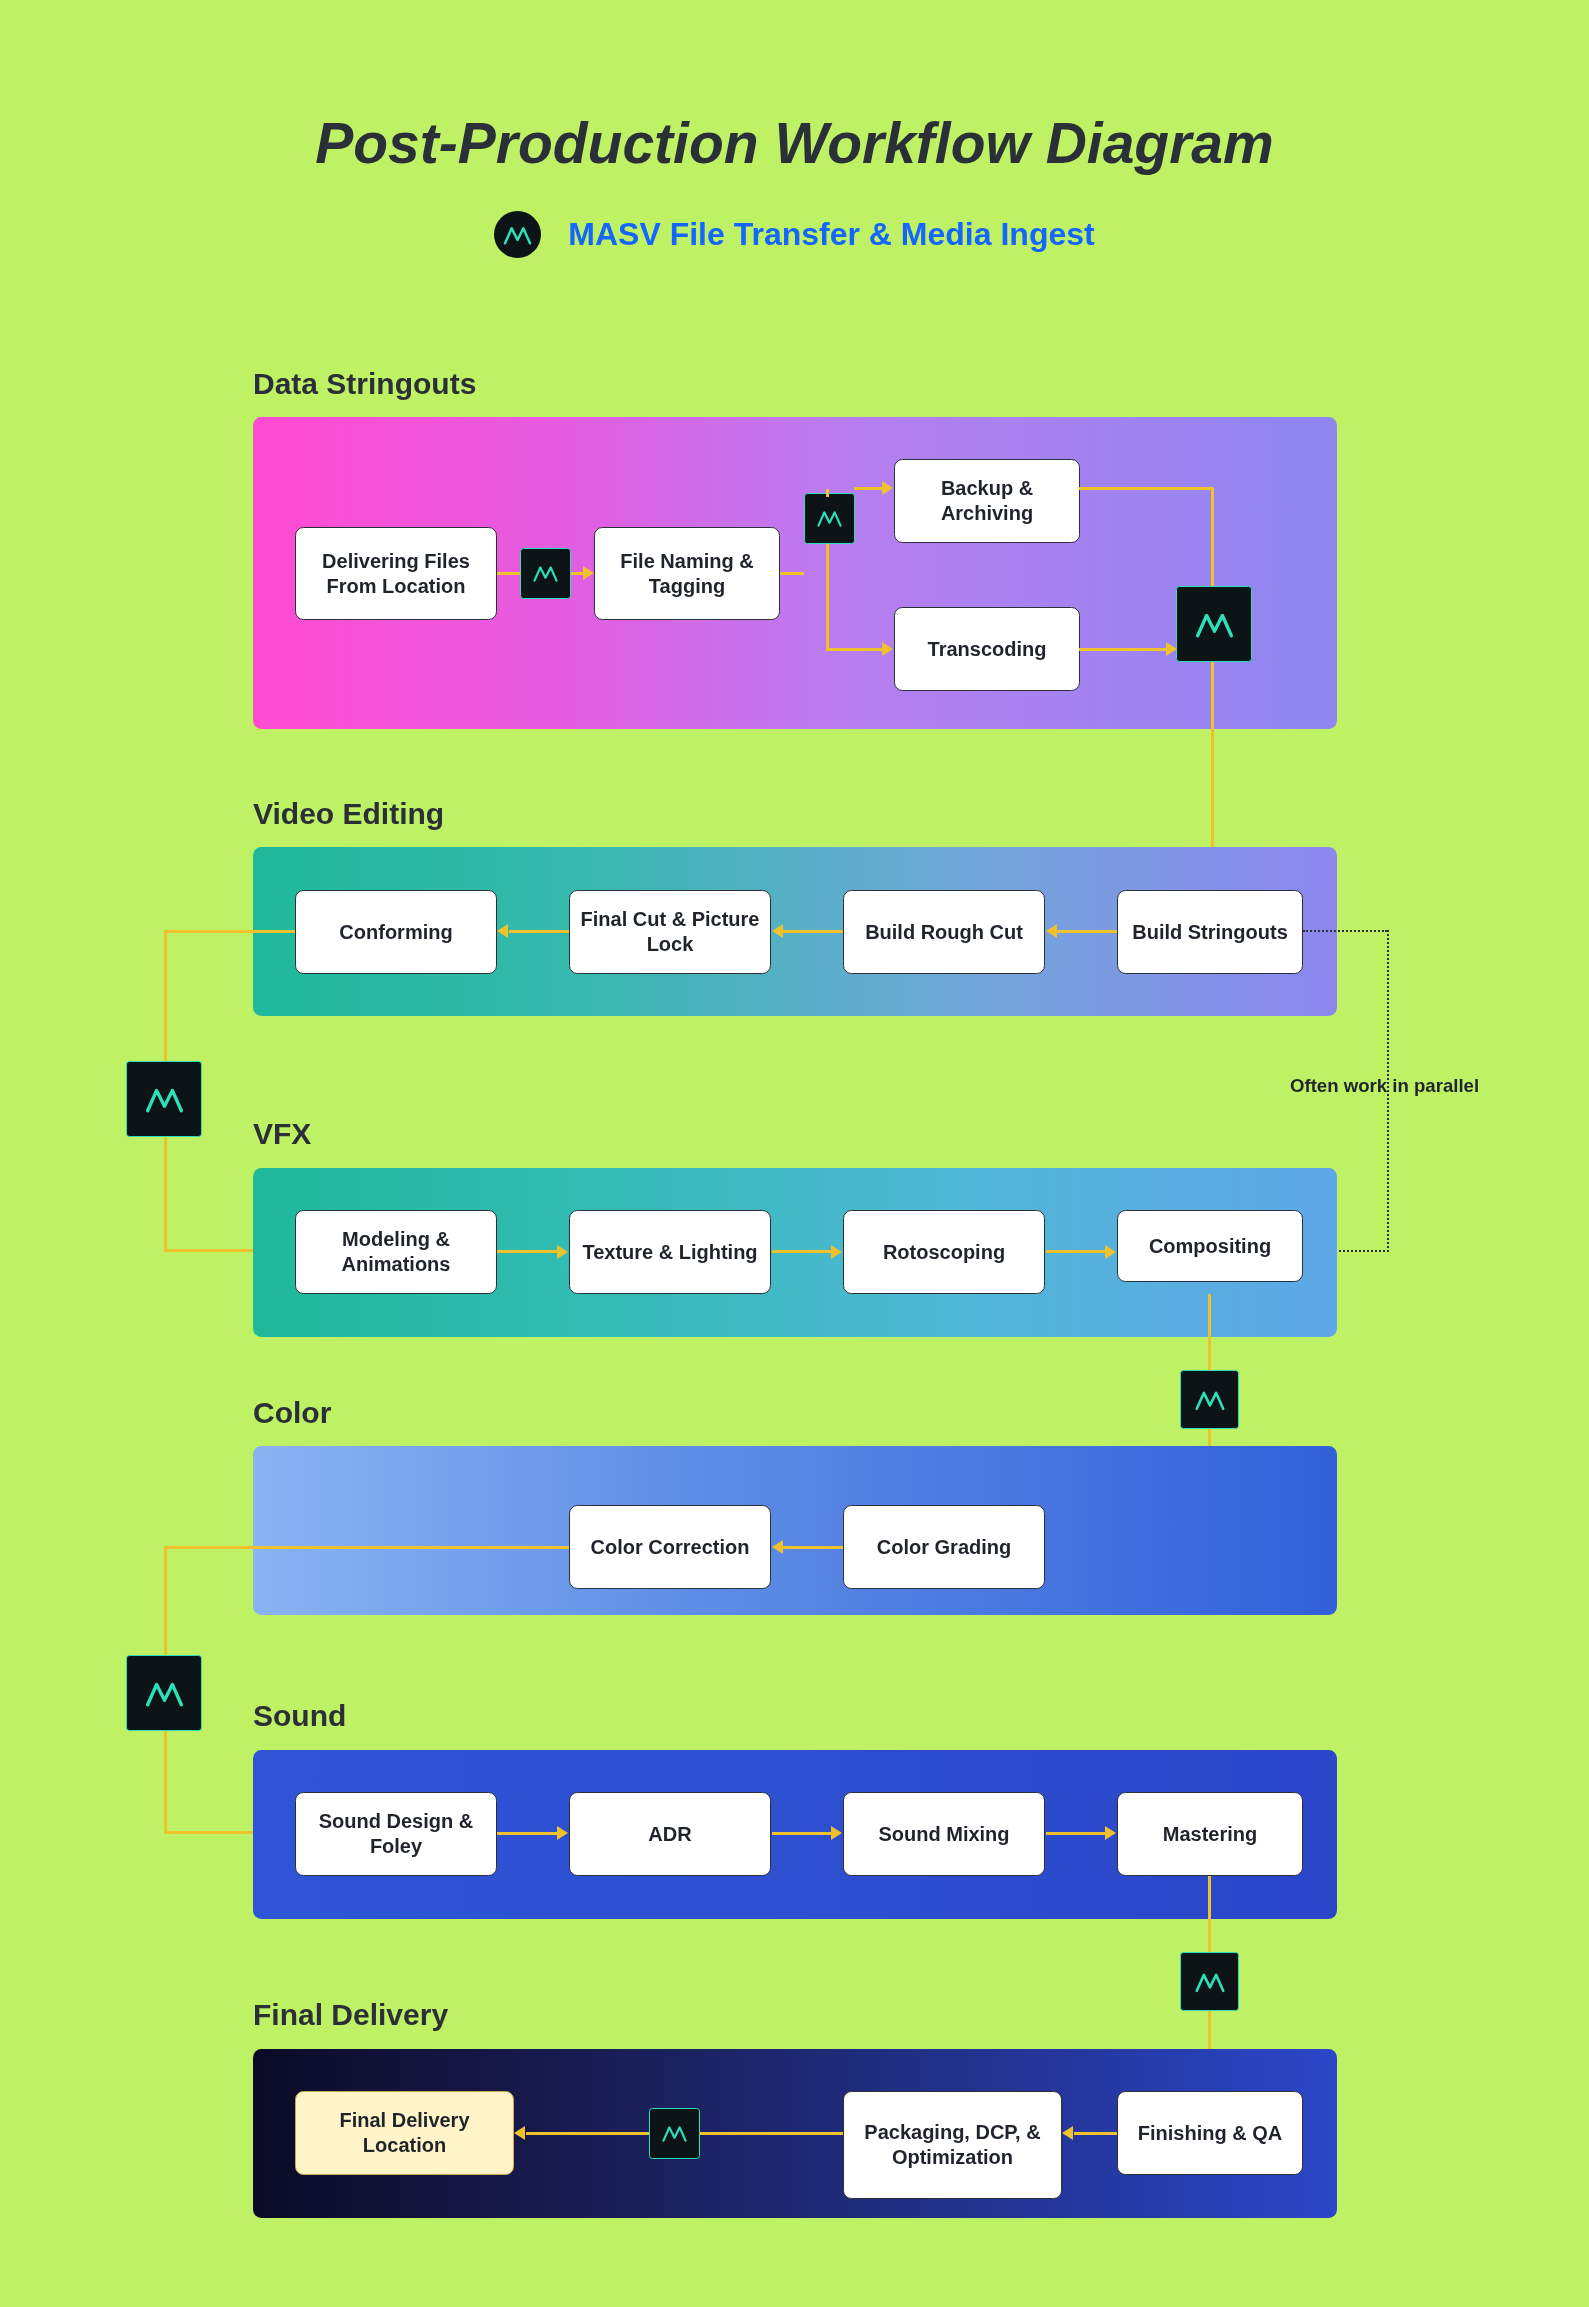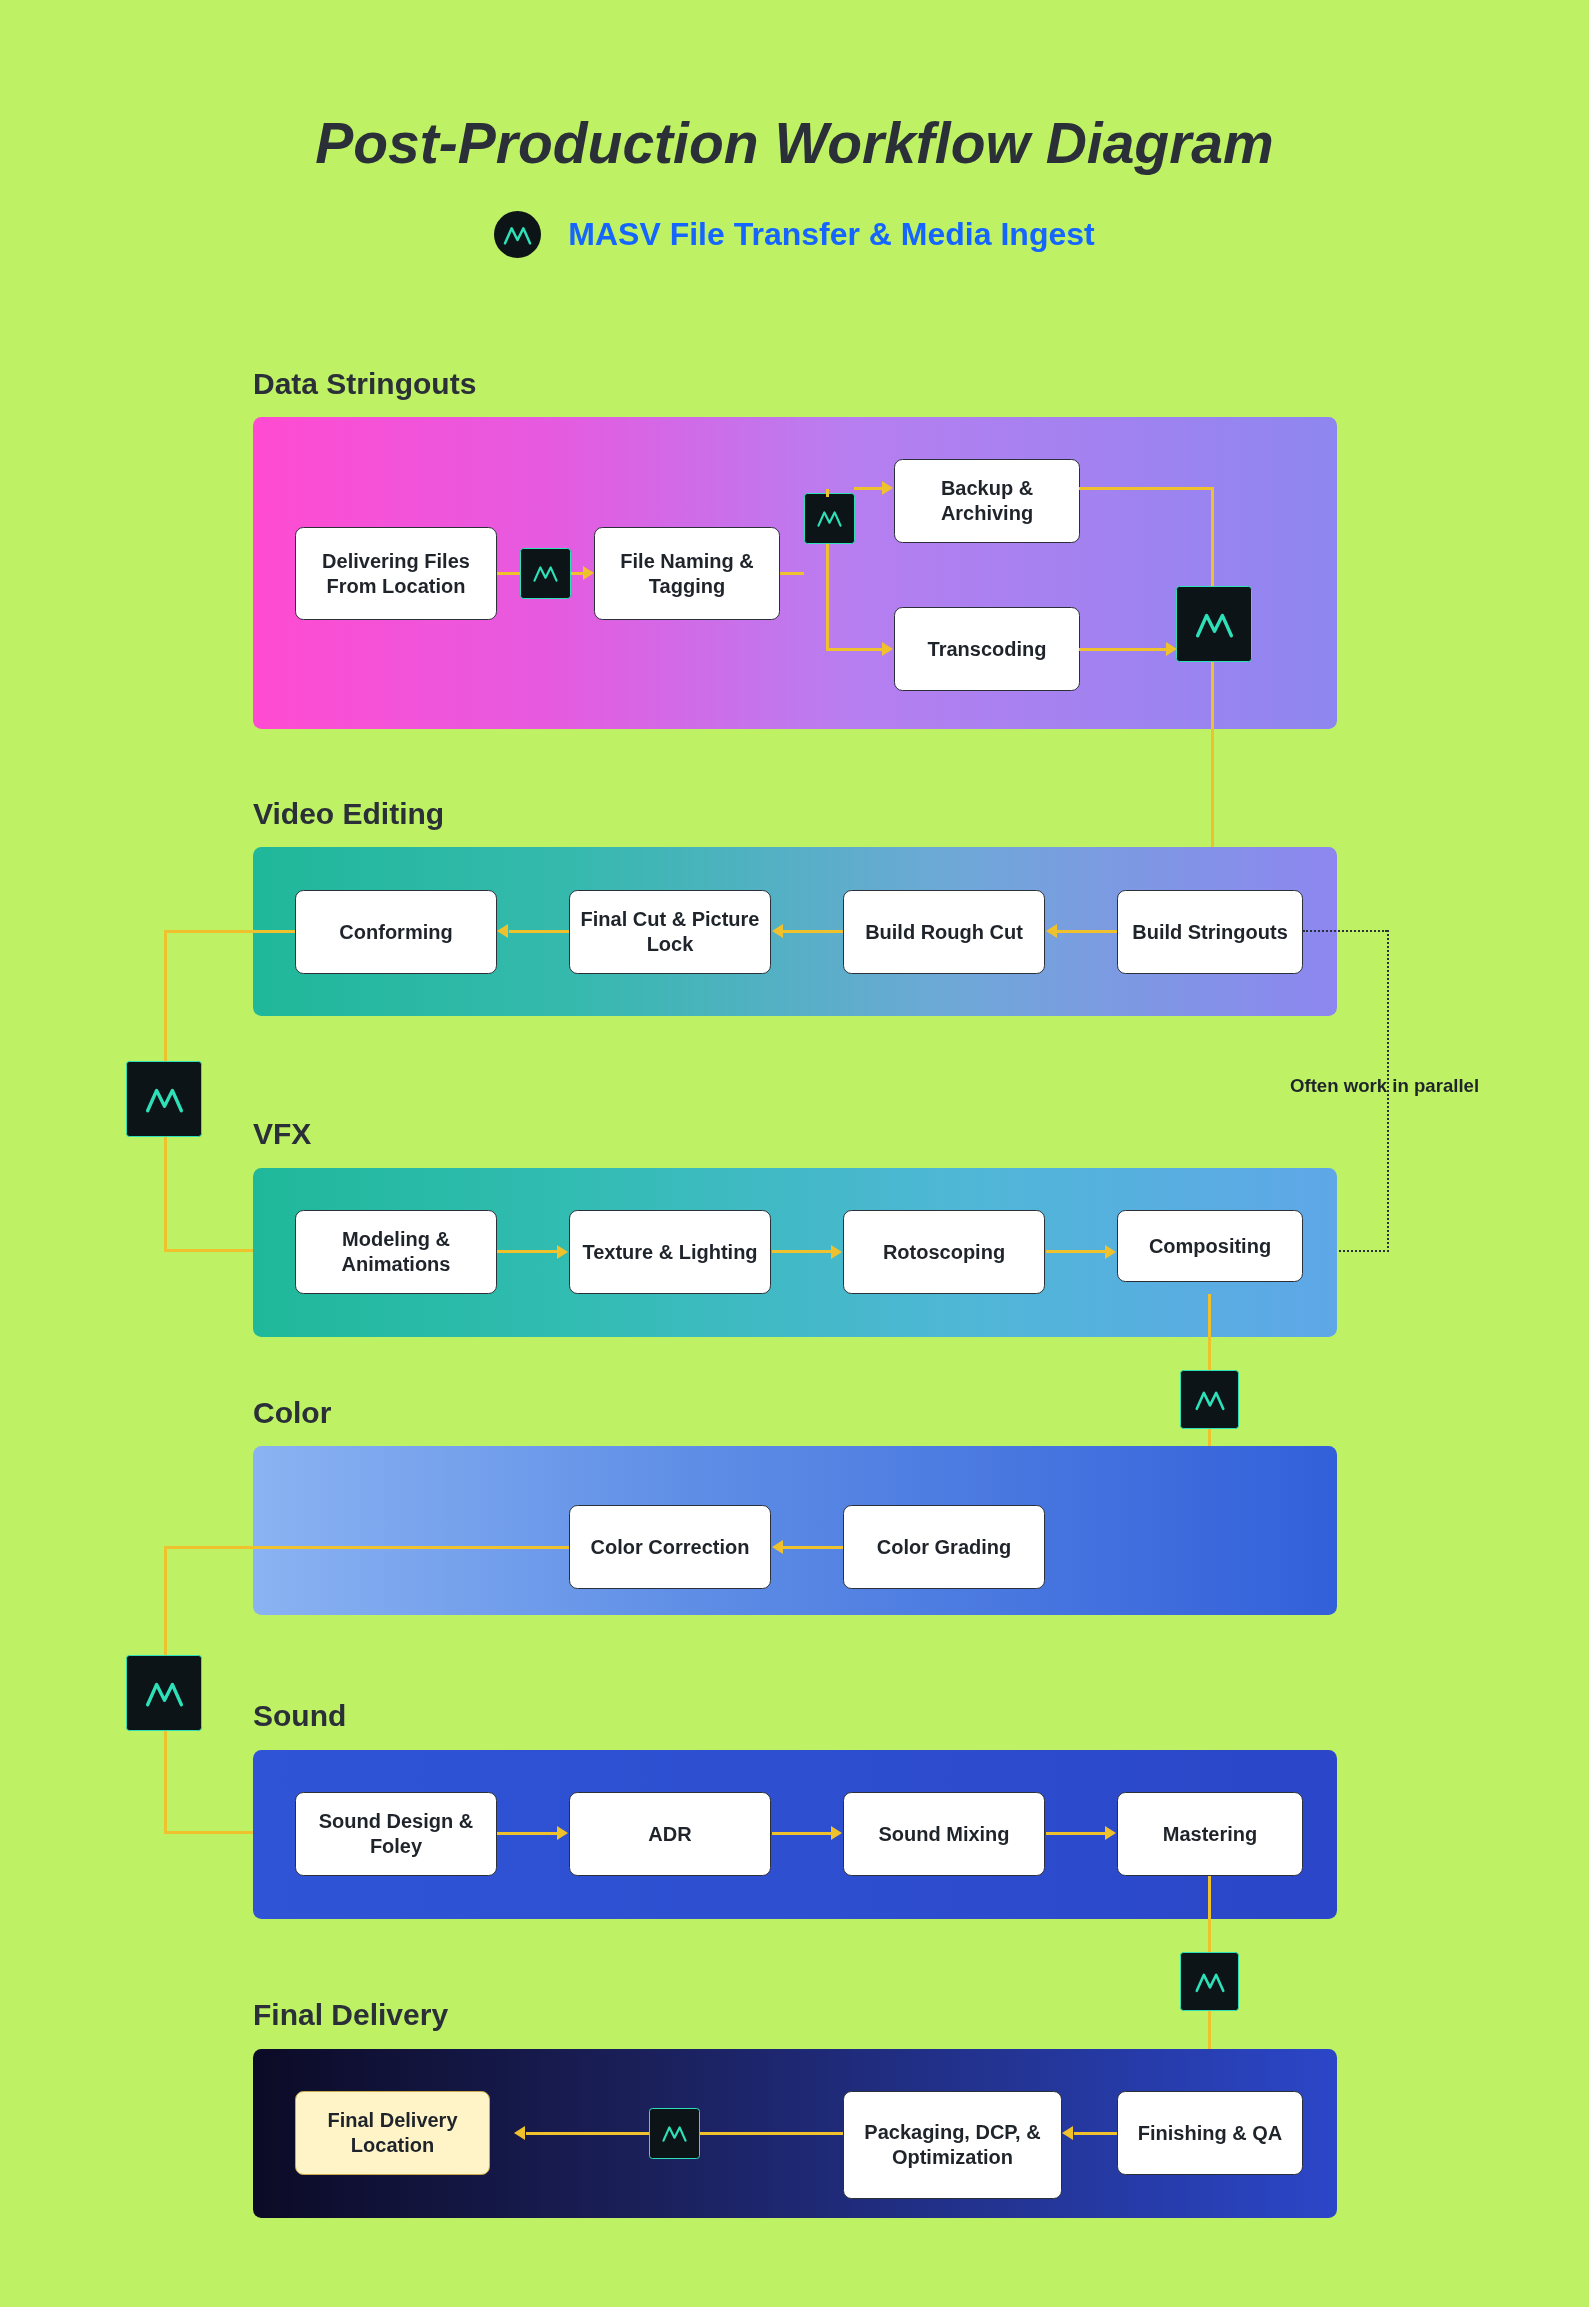--- a/index.html
+++ b/index.html
@@ -314,21 +314,21 @@
 
   <div class="node" style="left:1117px; top:2091px; width:186px; height:84px;">Finishing &amp; QA</div>
   <div class="node" style="left:843px; top:2091px; width:219px; height:108px;">Packaging, DCP, &amp; Optimization</div>
   <div class="masv-box" style="left:649px; top:2108px;">
     <span class="masv-icon" style="width:51px;height:51px;">
       <svg width="25" height="18.6" viewBox="0 0 34 24">
           <path d="M2 22 L10 4 L17 18 L24 4 L32 22" fill="none" stroke="#2ee0b8" stroke-width="3" stroke-linecap="round" stroke-linejoin="round"></path>
         </svg>
     </span>
   </div>
-  <div class="node final" style="left:295px; top:2091px; width:195px; height:84px;">Final Delivery Location</div>
+  <div class="node final" style="left:295px; top:2091px; width:219px; height:84px;">Final Delivery Location</div>
 
   <div class="arrow-line" style="left:1074px; top:2132px; width:43px; height:3.4px;"></div>
   <div class="arrow-head ah-left" style="left:1062px; top:2126px;"></div>
   <div class="arrow-line" style="left:700px; top:2132px; width:143px; height:3.4px;"></div>
   <div class="arrow-line" style="left:526px; top:2132px; width:123px; height:3.4px;"></div>
   <div class="arrow-head ah-left" style="left:514px; top:2126px;"></div>
 
 </div>
 
 

